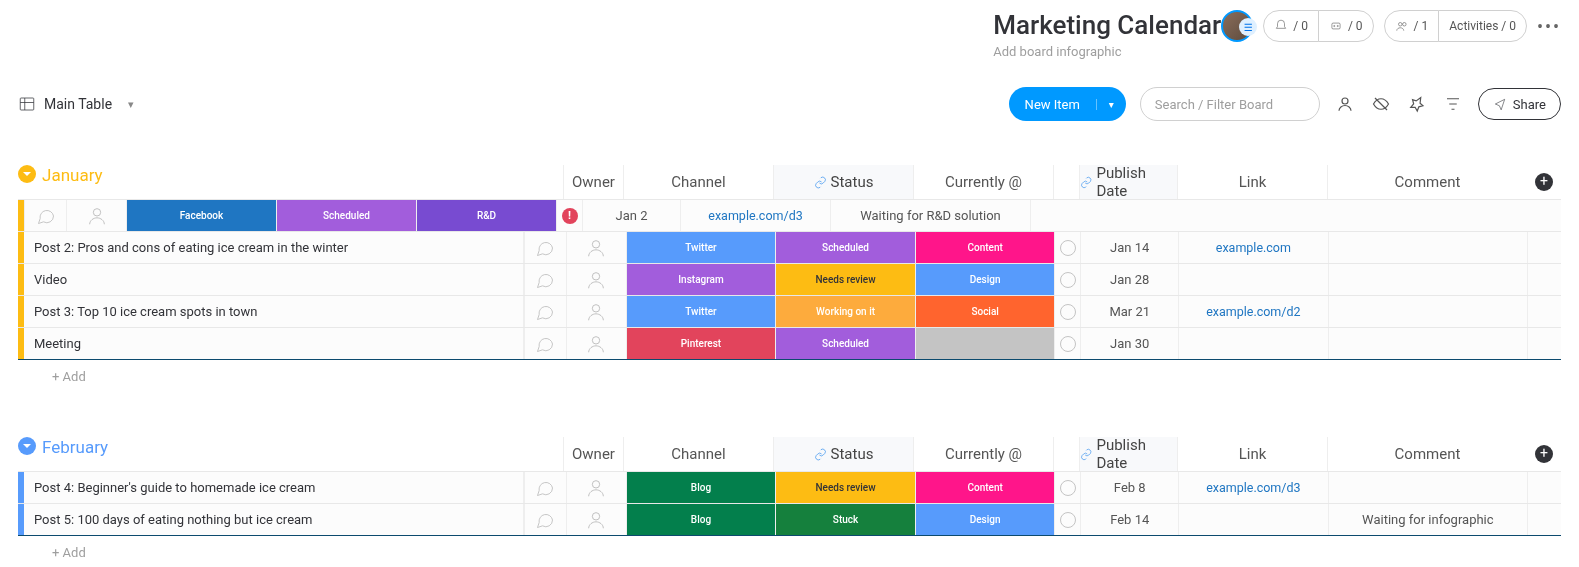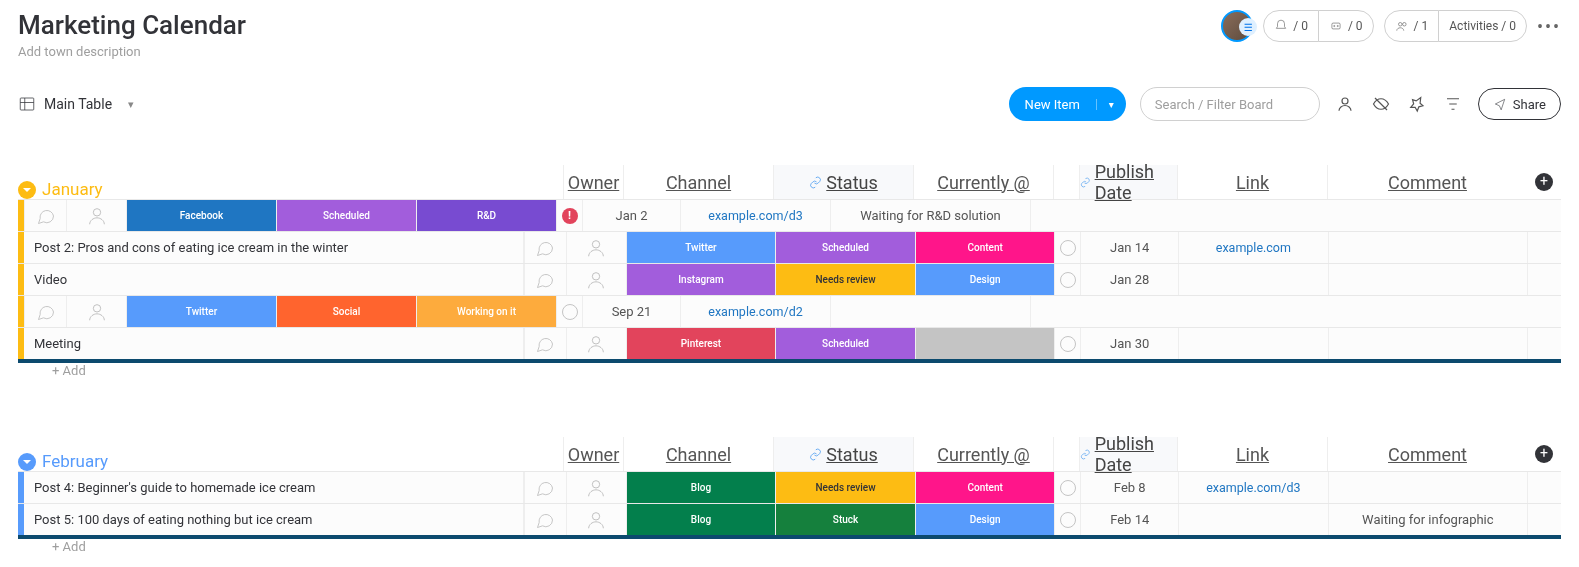--- a/index.html
+++ b/index.html
@@ -1,19 +1,19 @@
 <!DOCTYPE html>
 <html><head>
 <meta charset="utf-8">
 <style>
   * { box-sizing: border-box; margin: 0; padding: 0; }
   body { font-family: -apple-system, BlinkMacSystemFont, "Segoe UI", Roboto, Arial, sans-serif; background: #fff; color: #323338; font-size: 13px; }
   .container { width: 1579px; padding: 10px 18px; }
   
-  .topbar { display: flex; align-items: flex-start; justify-content: space-between; }
+  .topbar { display: flex; align-items: flex-start; justify-content: flex-end; }
   .title-block h1 { font-size: 26px; font-weight: 500; color: #323338; }
   .title-desc { color: #9e9e9e; font-size: 13px; margin-top: 4px; cursor: text; }
   .top-right { display: flex; align-items: center; gap: 10px; }
   .avatar-circle { width: 32px; height: 32px; border-radius: 50%; background: linear-gradient(135deg,#8a6d5b,#5d4b3d); border: 2px solid #0099ff; position: relative; }
   .avatar-badge { position:absolute; right:-6px; top:6px; width:18px; height:18px; border-radius:50%; background:#dff0ff; display:flex; align-items:center; justify-content:center; font-size:10px; color:#0073ea; }
   .pill-group { display:flex; align-items:center; }
   .pill { border:1px solid #d0d0d0; border-radius:0; padding:6px 10px; font-size:12px; color:#555; background:#fff; display:flex; align-items:center; gap:5px; margin-left:-1px; height:32px; }
   .pill:first-child{ border-top-left-radius:16px; border-bottom-left-radius:16px; margin-left:0;}
   .pill:last-child{ border-top-right-radius:16px; border-bottom-right-radius:16px;}
   .pill svg { width:14px; height:14px; stroke:#555; fill:none; }
@@ -27,26 +27,26 @@
   .toolbar-right{ display:flex; align-items:center; gap:14px; }
   .new-item-btn{ display:flex; align-items:center; background:#0099ff; color:#fff; border-radius:20px; height:34px; overflow:hidden; cursor:pointer;}
   .new-item-btn .lbl{ padding:0 16px; font-size:13px;}
   .new-item-btn .dd{ border-left:1px solid rgba(255,255,255,0.4); width:30px; display:flex; align-items:center; justify-content:center; font-size:10px;}
   .search-pill{ border:1px solid #d0d0d0; border-radius:18px; height:34px; width:180px; padding:8px 14px; display:flex; align-items:center; color:#9e9e9e; font-size:13px; }
   .icon-btn{ width:22px; height:22px; display:flex; align-items:center; justify-content:center; cursor:pointer; color:#555;}
   .icon-btn svg{ width:18px; height:18px; stroke:#555; fill:none; stroke-width:1.6;}
   .share-btn{ border:1px solid #323338; border-radius:18px; height:32px; padding:0 14px; display:flex; align-items:center; gap:6px; font-size:13px; cursor:pointer;}
   
   .group { margin-top: 44px; }
-  .group-head-row { display:flex; align-items:flex-end; }
+  .group-head-row { display:flex; align-items:flex-start; }
   .group-toggle{ width:18px; height:18px; border-radius:50%; background:var(--gc); display:flex; align-items:center; justify-content:center; margin-right:6px; cursor:pointer;}
   .group-toggle svg{ width:10px; height:10px; fill:#fff;}
   .group-name{ font-size:17px; font-weight:400;}
   .columns-head { display:flex; margin-left:auto;}
-  .col-head{ display:flex; align-items:center; justify-content:center; font-size:18px; color:#555; border-left:1px solid #eee; height:34px; gap:4px;text-decoration:underline;}
+  .col-head{ display:flex; align-items:center; justify-content:center; font-size:15px; color:#555; border-left:1px solid #eee; height:34px; gap:4px;}
   .col-head.linked svg{ width:13px; height:13px; stroke:#0073ea; fill:none;}
   .col-head.linked{ color:#444; background:#f8f9fb;}
   .add-col{ width:34px; display:flex; align-items:center; justify-content:center; cursor:pointer;}
   .add-col .plus-circle{ width:18px; height:18px; border-radius:50%; background:#323338; color:#fff; font-size:14px; line-height:17px; text-align:center;}
   .w-chat{ width:42px;}
   .w-owner{ width:60px;}
   .w-channel{ width:150px;}
   .w-status{ width:140px;}
   .w-currently{ width:140px;}
   .w-flag{ width:26px;}
@@ -58,32 +58,32 @@
   .row .bar{ width:6px; background:var(--gc);}
   .row .name-cell{ flex:0 0 500px; padding:0 10px; display:flex; align-items:center; font-size:13px; border-right:1px solid #eee;}
   .cell{ display:flex; align-items:center; justify-content:center; font-size:13px; border-left:1px solid #eee; color:#555;}
   .cell.chat svg{ width:20px; height:20px; stroke:#bbb; fill:none;}
   .cell.owner svg{ width:22px; height:22px; stroke:#bbb; fill:none;}
   .chip{ width:100%; height:100%; display:flex; align-items:center; justify-content:center; color:#fff; font-size:10px; font-weight:500;}
   .cell.link a{ color:#1f76c2; text-decoration:none; font-size:12.5px;}
   .cell.flag .dot{ width:16px; height:16px; border-radius:50%; }
   .cell.flag .dot.alert{ background:#e2445c; color:#fff; font-size:11px; font-weight:700; display:flex; align-items:center; justify-content:center;}
   .cell.flag .dot.empty{ border:1.5px solid #c4c4c4;}
-  .add-row{ display:flex; align-items:flex-start; border-top:4px solid #0c4a6e; height:34px;}
+  .add-row{ display:flex; align-items:center; border-top:1px solid #0c4a6e; height:34px;}
   .add-row .bar{ width:6px; background:var(--gc); opacity:0.4;}
   .add-row .txt{ padding-left:28px; color:#9e9e9e; font-size:13px;}
 </style>
 </head>
 <body>
 <div class="container">
 
 <div class="topbar">
   <div class="title-block">
     <h1>Marketing Calendar</h1>
-    <div class="title-desc">Add town description</div>
+    <div class="title-desc">Add board infographic</div>
   </div>
   <div class="top-right">
     <div class="avatar-circle">
       <div class="avatar-badge">☰</div>
     </div>
     <div class="pill-group">
       <div class="pill">
         <svg viewBox="0 0 24 24">
               <path d="M6 8a6 6 0 0112 0v5l2 3H4l2-3V8z"></path>
             </svg>
@@ -297,44 +297,45 @@
       <div class="cell flag w-flag">
             <div class="dot empty"></div>
           </div>
       <div class="cell w-date">Jan 28</div>
       <div class="cell link w-link"></div>
       <div class="cell w-comment"></div>
       <div class="cell" style="width:34px"></div>
     </div>
         <div class="row">
       <div class="bar"></div>
+      <div class="name-cell">Post 3: Top 10 ice cream spots in town</div>
       <div class="cell chat w-chat">
             <svg viewBox="0 0 24 24">
               <path d="M21 12a8 8 0 01-12 7L3 21l2-6a8 8 0 1116-3z"></path>
             </svg>
           </div>
       <div class="cell owner w-owner">
             <svg viewBox="0 0 24 24">
               <circle cx="12" cy="8" r="4"></circle>
               <path d="M4 21c0-4 4-7 8-7s8 3 8 7"></path>
             </svg>
           </div>
       <div class="cell w-channel">
             <div class="chip" style="background:#579bfc">Twitter</div>
           </div>
+      <div class="cell w-status">
+            <div class="chip" style="background:#fdab3d;color:#fff">Working on it</div>
+          </div>
       <div class="cell w-currently">
             <div class="chip" style="background:#ff642e">Social</div>
           </div>
-      <div class="cell w-status">
-            <div class="chip" style="background:#fdab3d;color:#fff">Working on it</div>
-          </div>
-      <div class="cell flag w-flag">
-            <div class="dot empty"></div>
-          </div>
-      <div class="cell w-date">Sep 21</div>
+      <div class="cell flag w-flag">
+            <div class="dot empty"></div>
+          </div>
+      <div class="cell w-date">Mar 21</div>
       <div class="cell link w-link">
             <a href="#">example.com/d2</a>
           </div>
       <div class="cell w-comment"></div>
       <div class="cell" style="width:34px"></div>
     </div>
         <div class="row">
       <div class="bar"></div>
       <div class="name-cell">Meeting</div>
       <div class="cell chat w-chat">

